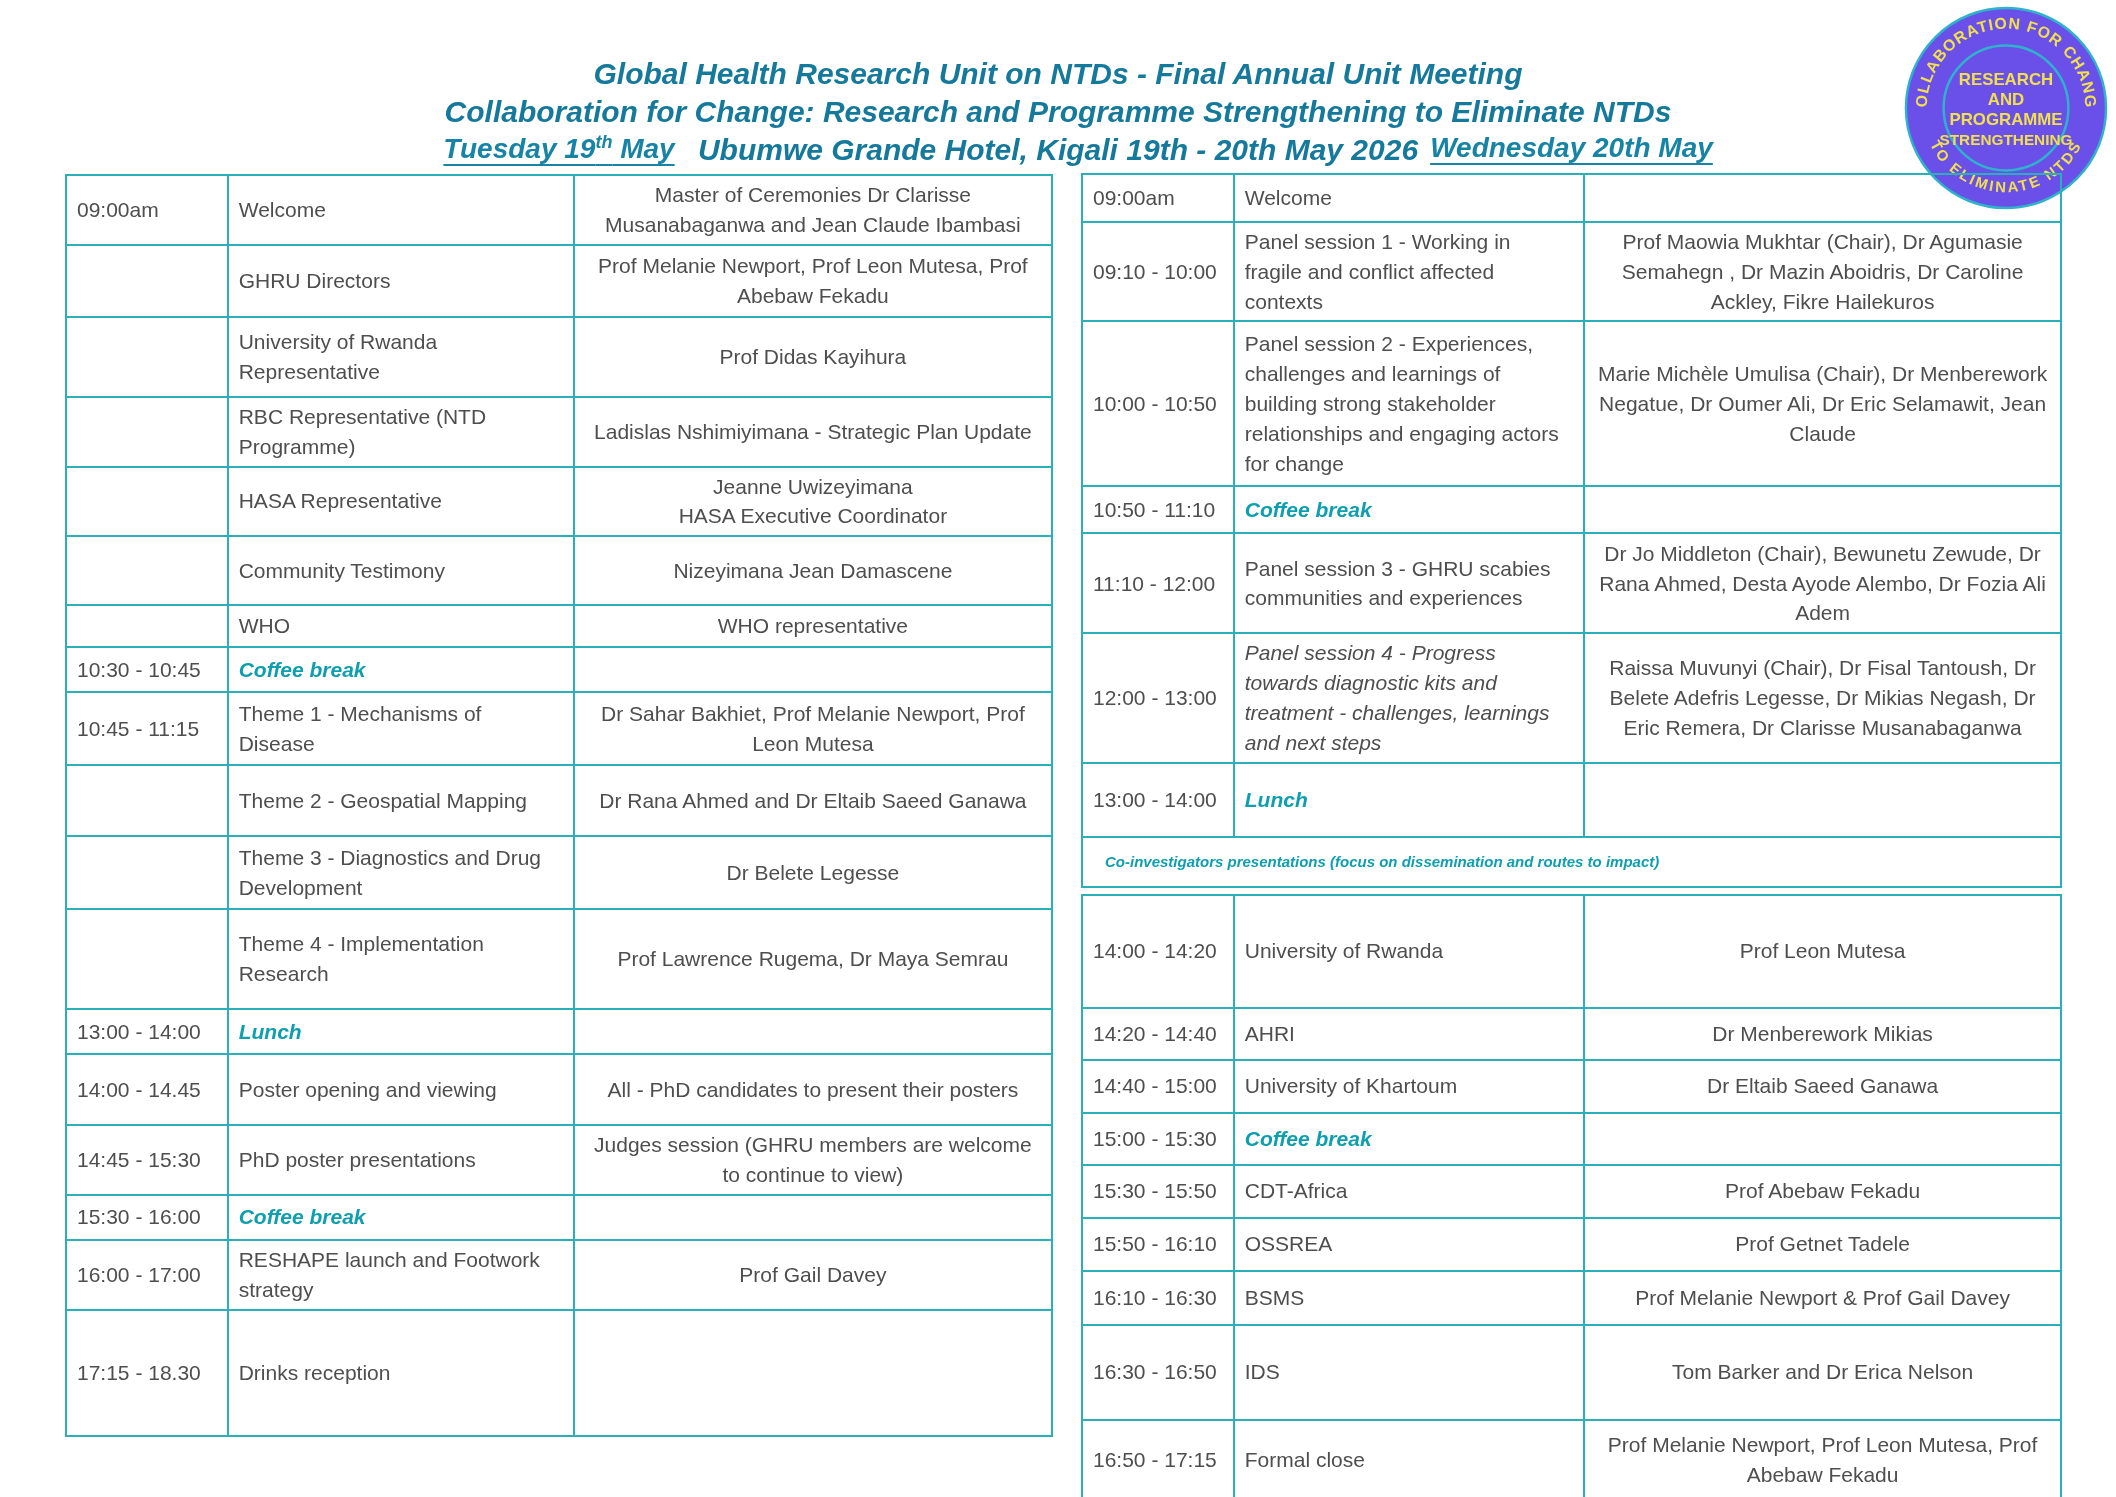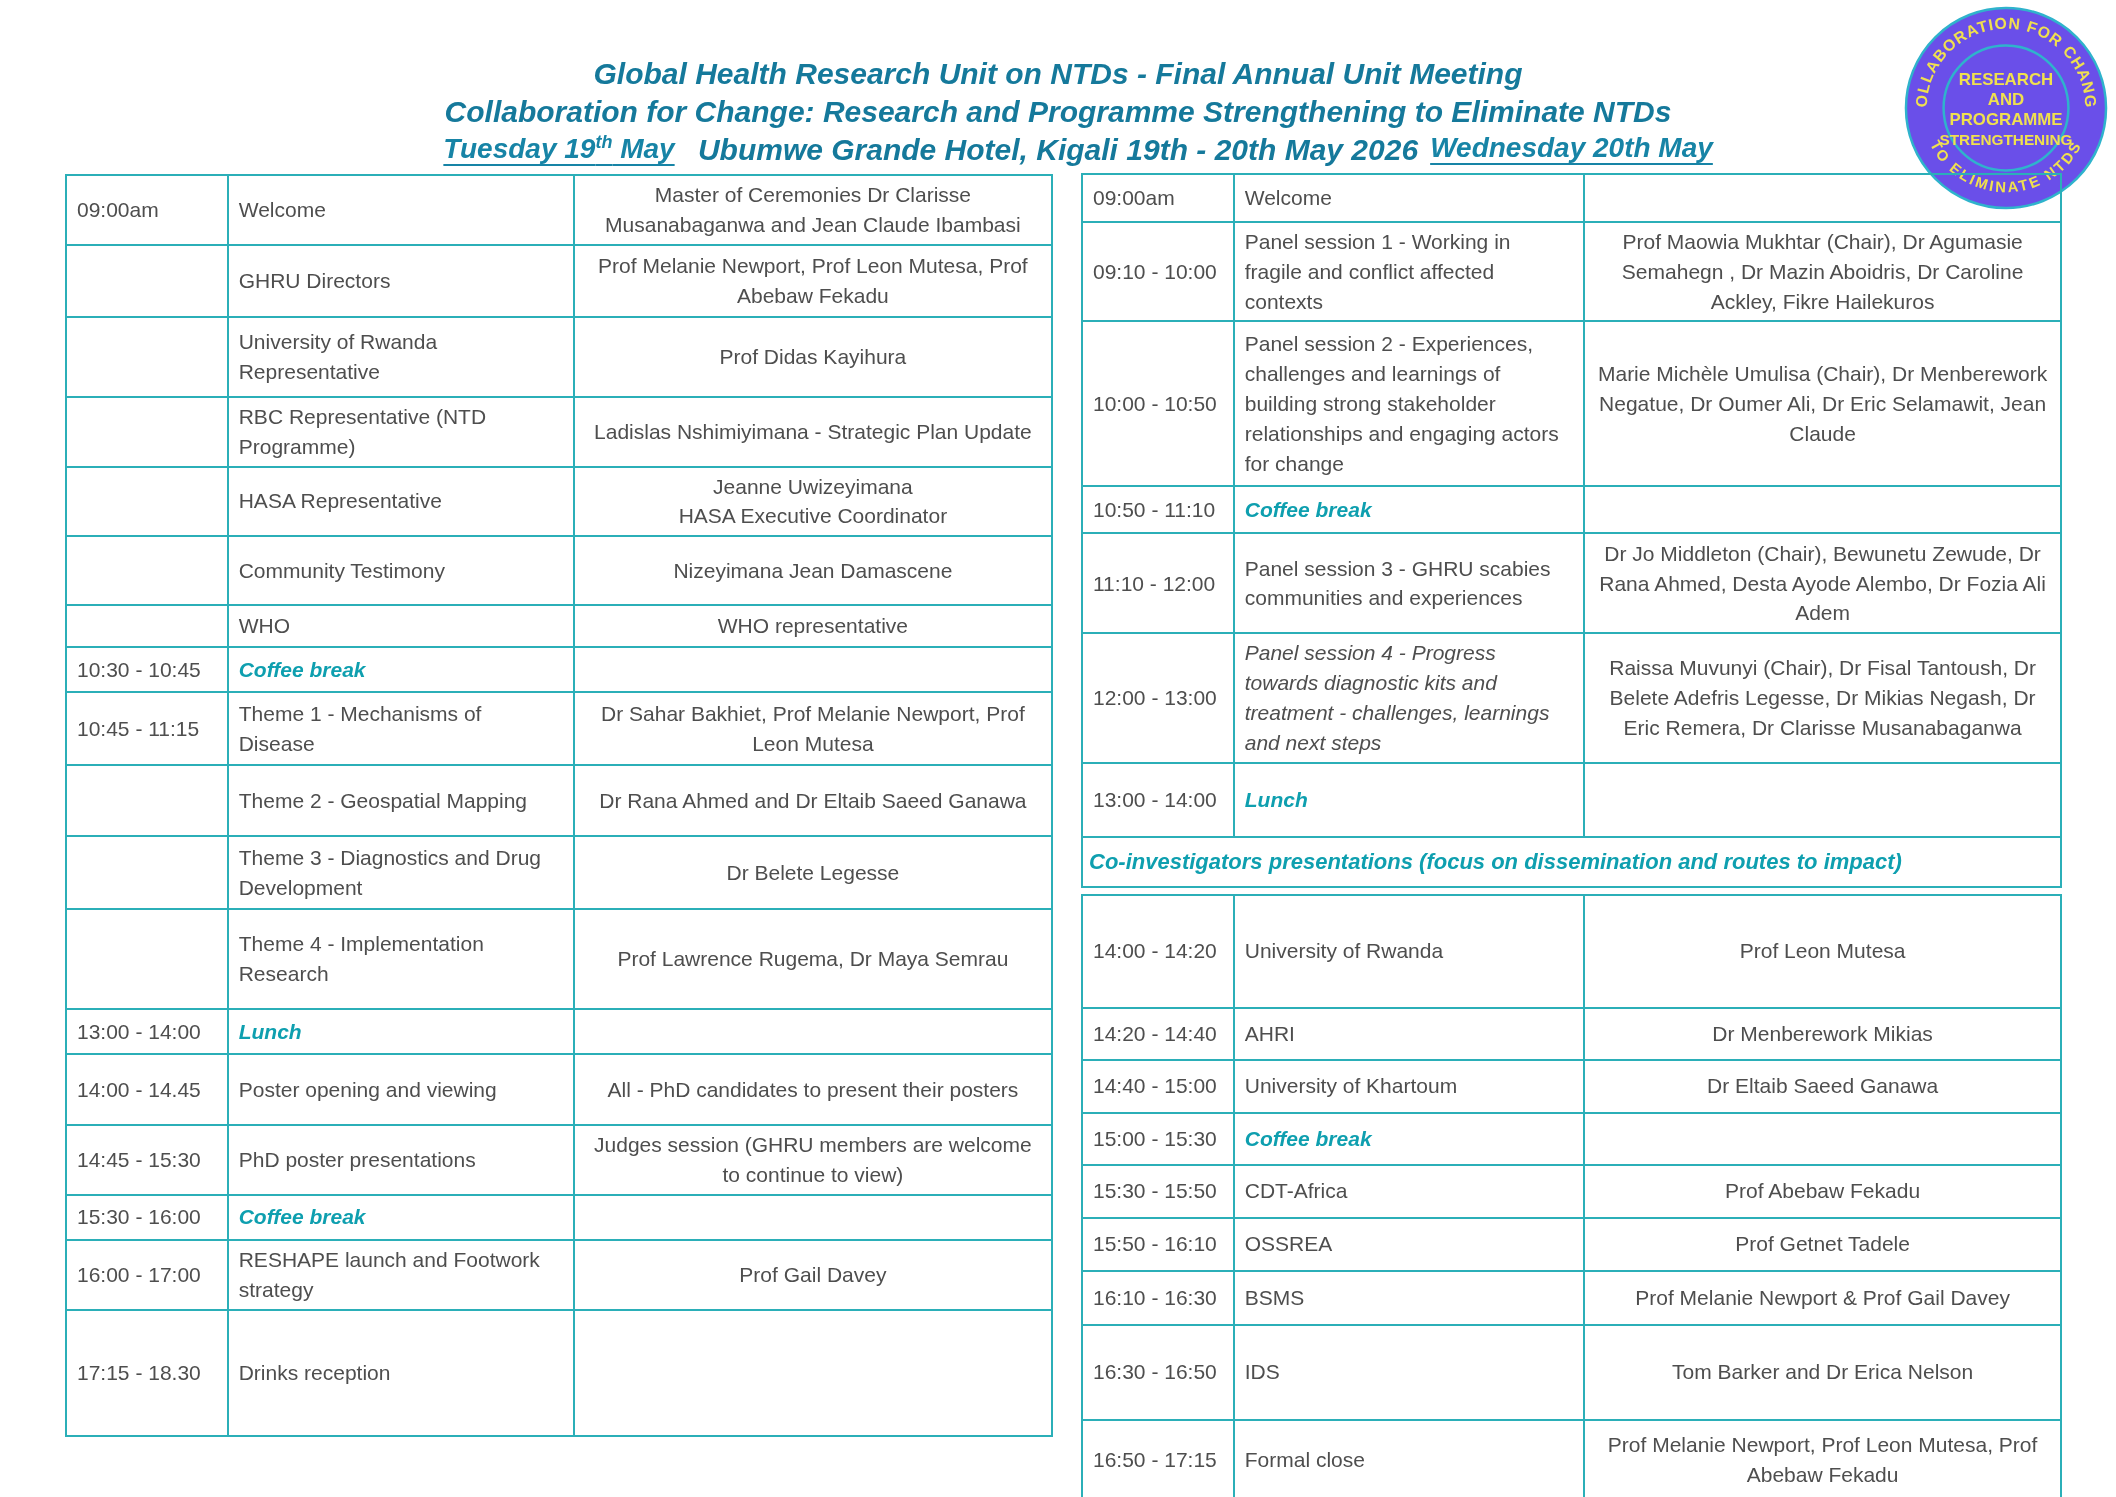--- a/index.html
+++ b/index.html
@@ -56,22 +56,22 @@
   #t-day2a tr:nth-child(7){height:74px}
   
   #t-day2b tr:nth-child(1){height:113px} #t-day2b tr:nth-child(2){height:52px}
   #t-day2b tr:nth-child(3){height:53px}  #t-day2b tr:nth-child(4){height:52px}
   #t-day2b tr:nth-child(5){height:53px}  #t-day2b tr:nth-child(6){height:53px}
   #t-day2b tr:nth-child(7){height:54px}  #t-day2b tr:nth-child(8){height:95px}
   #t-day2b tr:nth-child(9){height:80px}
   
   .band{
     border:2px solid #2bafb8;margin-top:-2px;height:48px;
-    display:flex;align-items:center;padding:0 6px;box-sizing:content-box;
-    color:#0e9faf;font-weight:bold;font-style:italic;font-size:22px;
+    display:flex;align-items:center;padding:0 22px;box-sizing:content-box;
+    color:#0e9faf;font-weight:bold;font-style:italic;font-size:15px;
   }
   #t-day2b{margin-top:6px;}
 </style>
 </head>
 <body>
 
 <div class="page-title">
   <div>Global Health Research Unit on NTDs - Final Annual Unit Meeting</div>
   <div>Collaboration for Change: Research and Programme Strengthening to Eliminate NTDs</div>
   <div>Ubumwe Grande Hotel, Kigali  19th - 20th May 2026</div>

